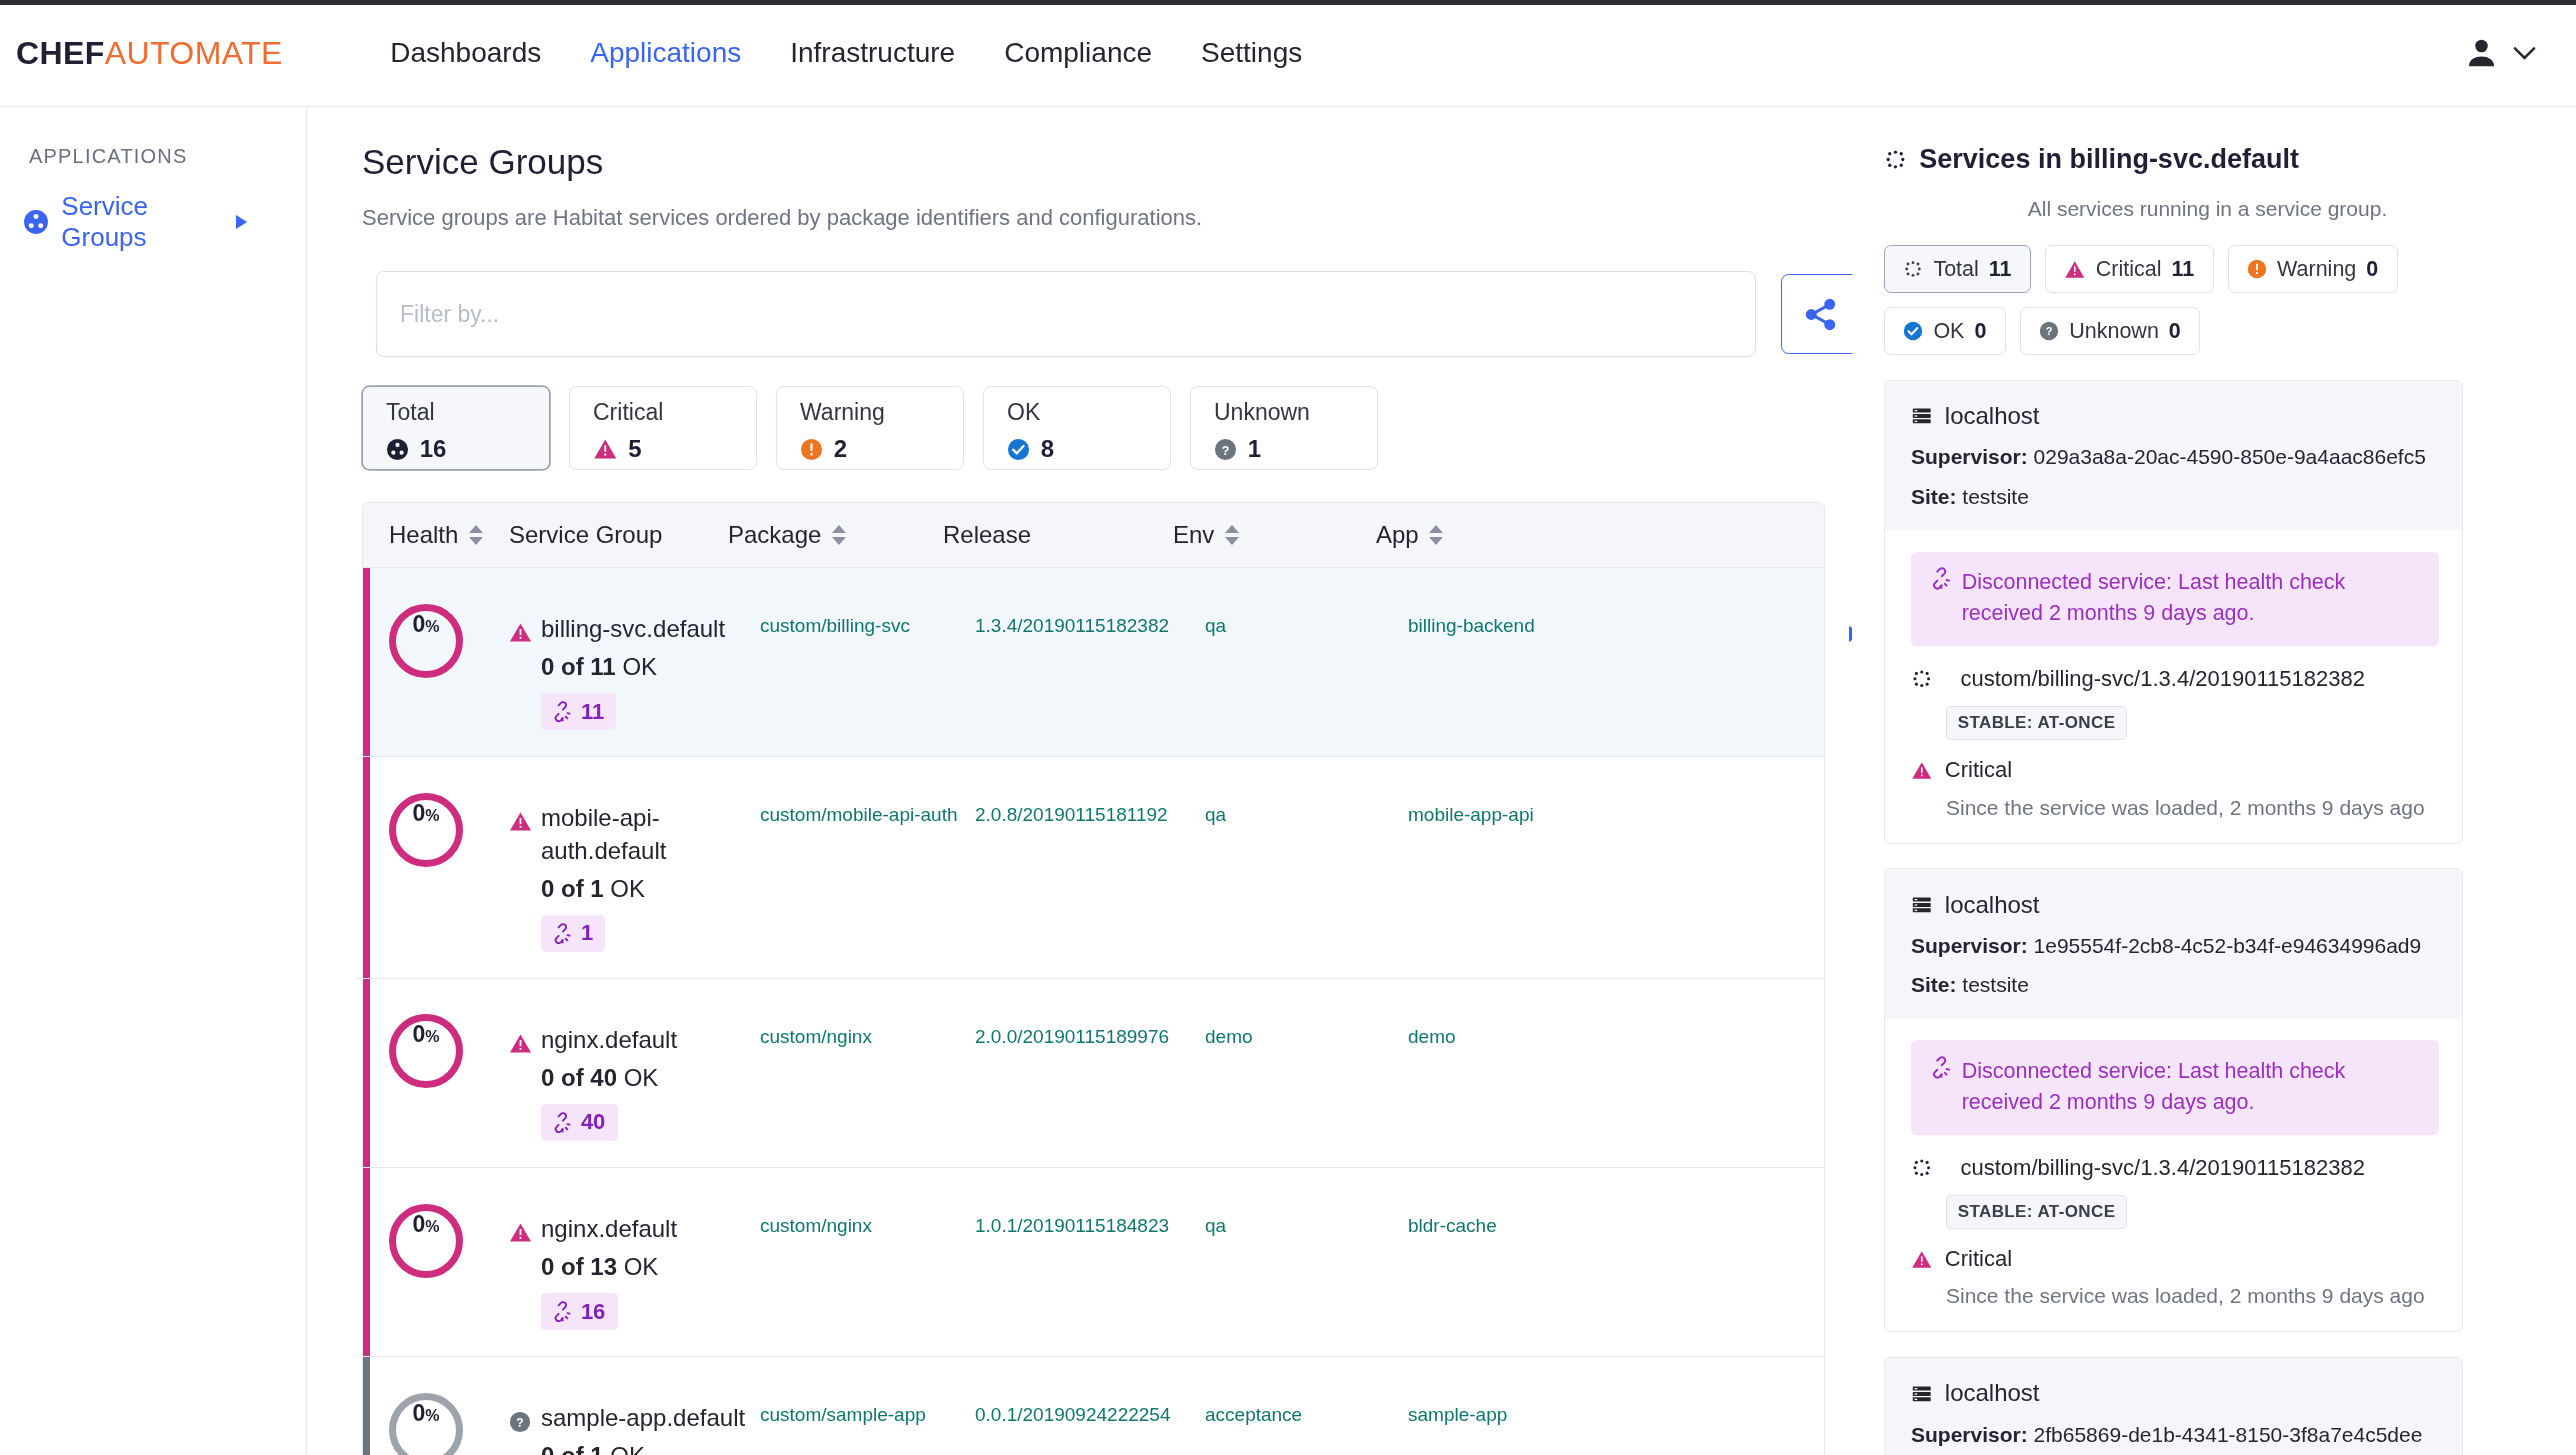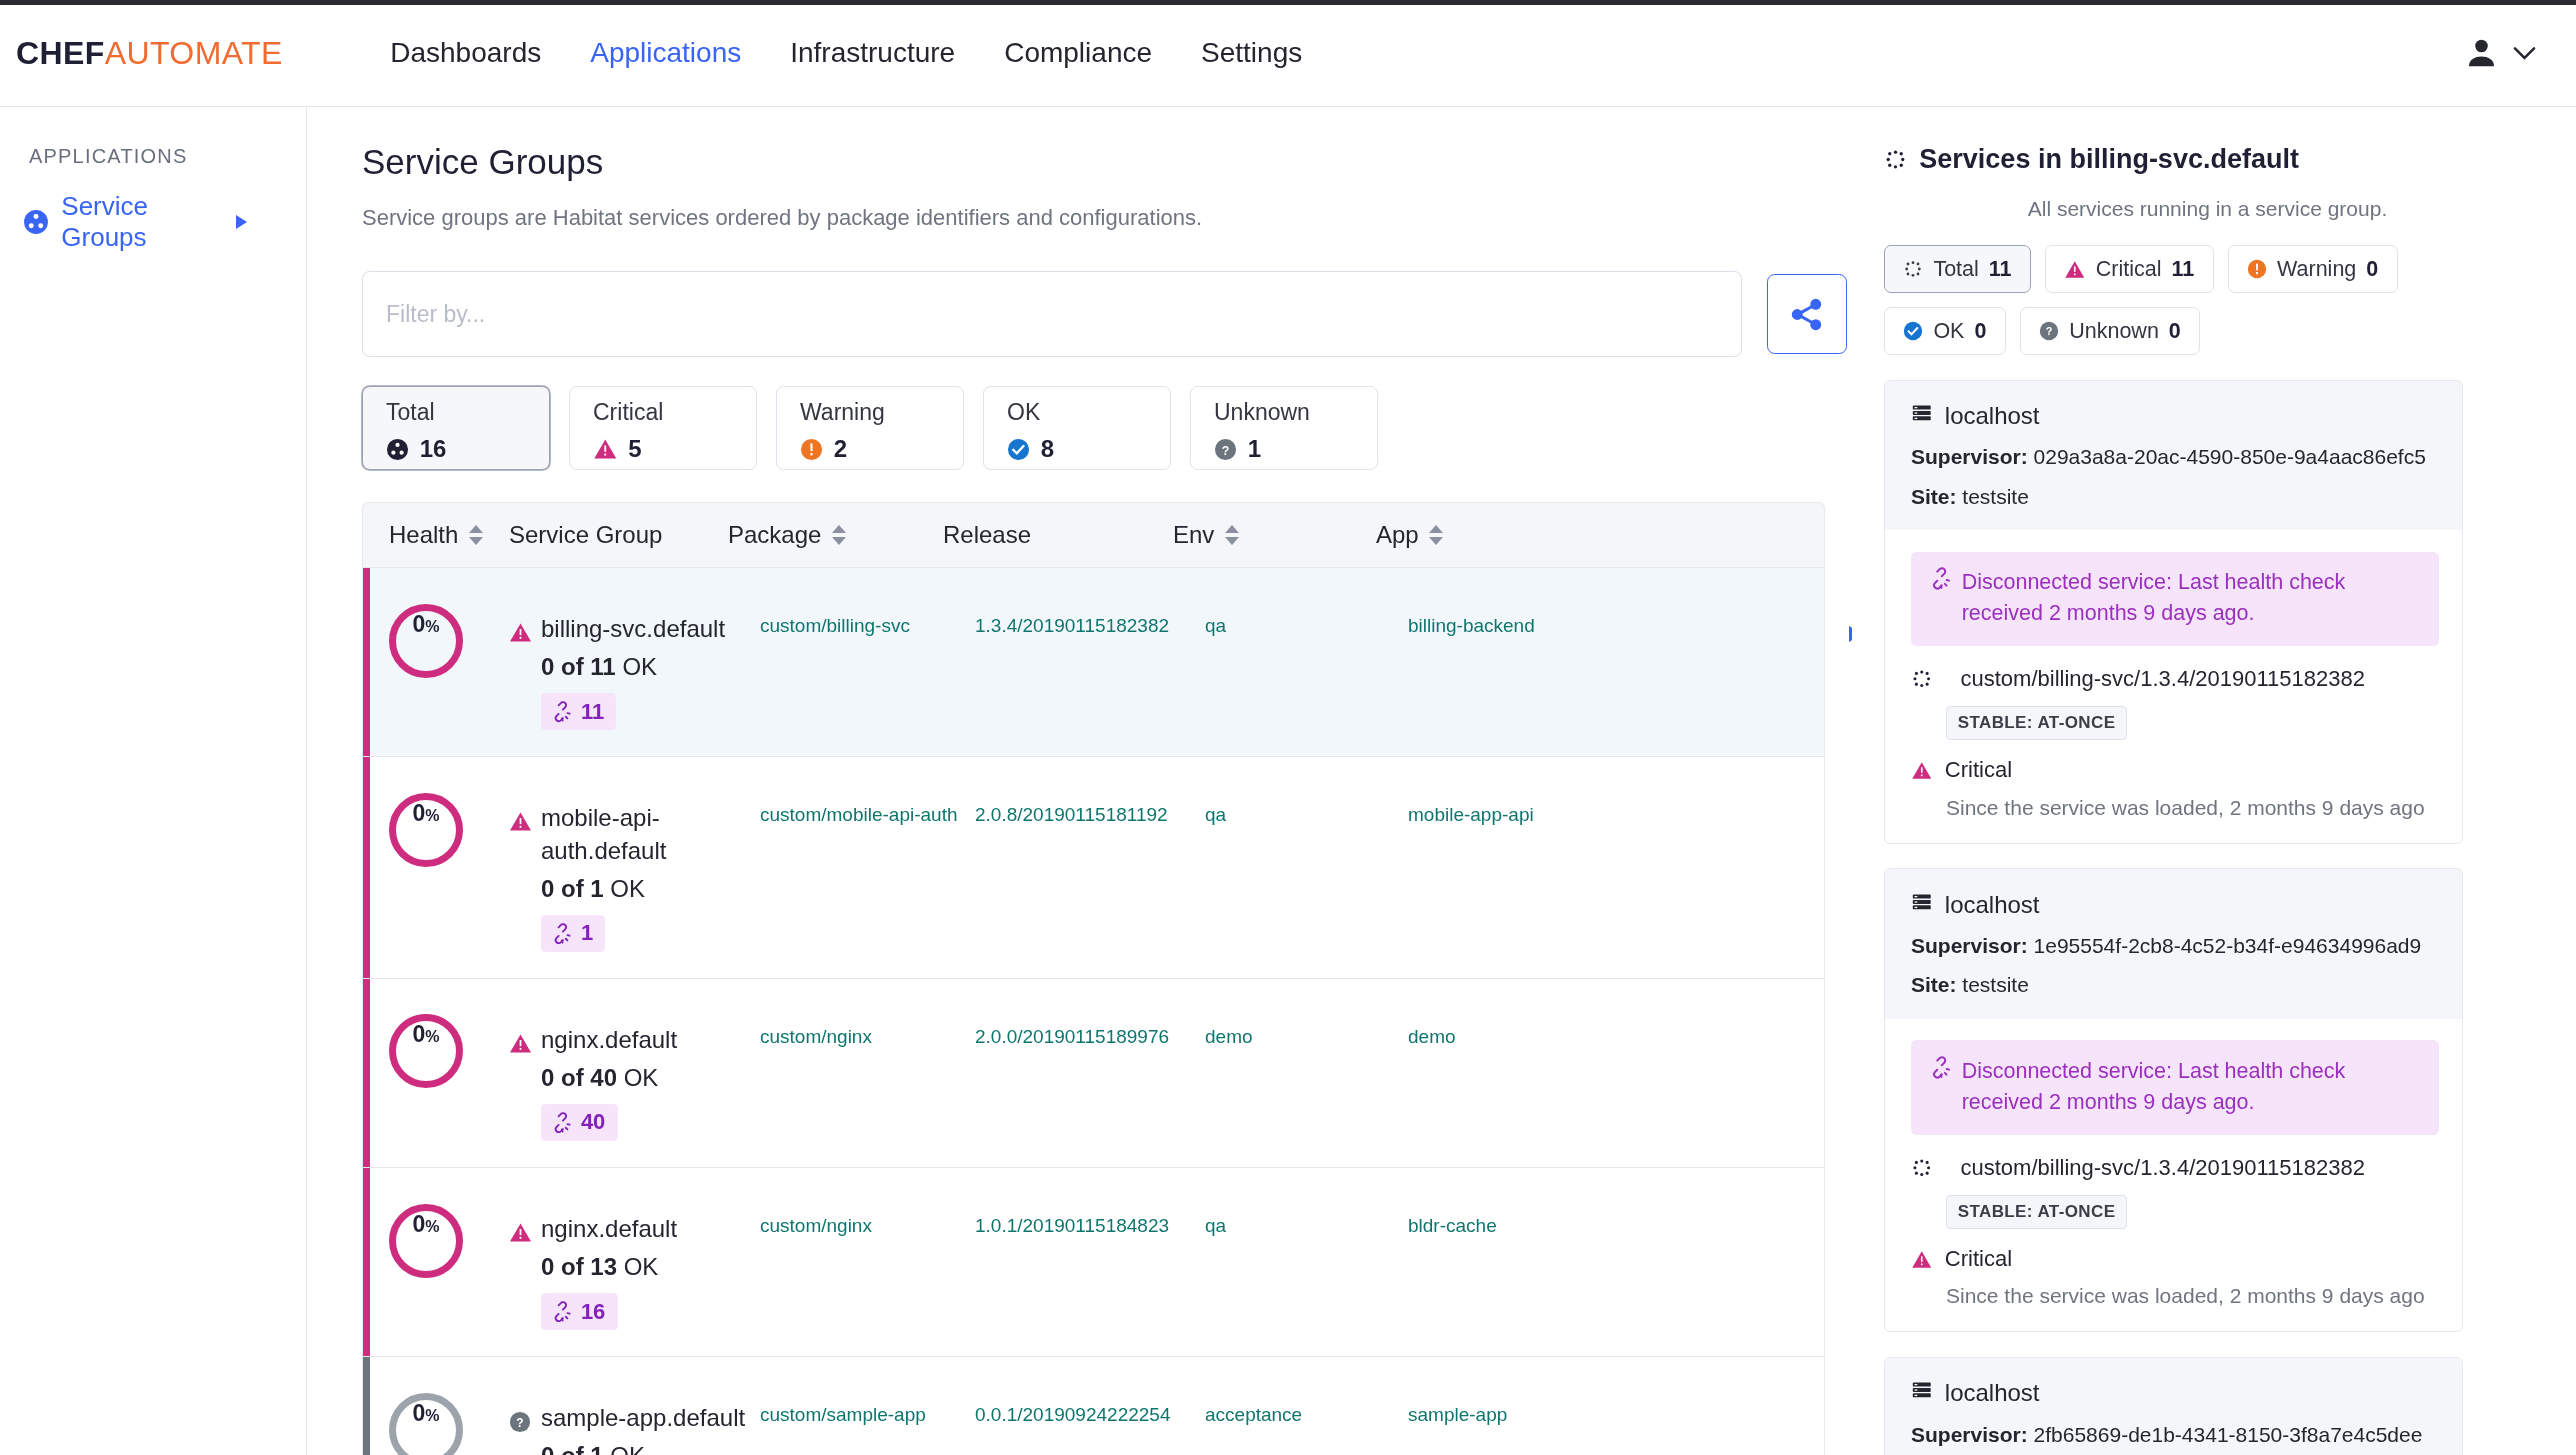--- a/index.html
+++ b/index.html
@@ -63,21 +63,21 @@
 
   
   #center {
     position: absolute; top: 107px; left: 307px; width: 1589px; height: 1348px;
     background: #fff; border-right: 0.8px solid #e6e8ee;
     overflow: hidden;
   }
   .pg-title { font-size: 35px; color: #1f2034; margin: 35px 0 0 55px; font-weight: 400; }
   .pg-sub { font-size: 22px; color: #6f7481; margin: 23px 0 0 55px; }
 
-  .filterrow { display: flex; align-items: center; margin: 40px 0 0 55px; }
+  .filterrow { display: flex; align-items: center; margin: 40px 0 0 69px; }
   #filterinput {
     width: 1380px; height: 86px; border: 0.8px solid #dcdfe8; border-radius: 7.7px;
     font-size: 23px; color: #1f2034; padding: 0 23px;
     font-family: "Liberation Sans", sans-serif; background: #fff;
   }
   #filterinput::placeholder { color: #b9bdc9; }
   #sharebtn {
     width: 80px; height: 80px; margin-left: 24.5px;
     border: 1.5px solid #3964f4; border-radius: 7.7px; background: #fff;
     display: flex; align-items: center; justify-content: center; cursor: pointer;
@@ -181,21 +181,21 @@
     height: 48px; padding: 0 18.4px; font-size: 21.5px; color: #34363f; cursor: pointer;
   }
   .pill.sel { background: #f5f7fa; border-color: #9aa3b5; }
   .pill b { font-weight: 700; color: #1f2034; }
 
   .svccard {
     margin: 24.5px 0 0 32px; width: 579px;
     border: 0.8px solid #e6e8ee; border-radius: 6.1px; background: #fff; overflow: hidden;
   }
   .svc-head { background: #f4f6f9; padding: 21.5px 0 21.5px 26px; }
-  .svc-host { display: flex; align-items: flex-start; gap: 12.3px; font-size: 24px; color: #24252e; }
+  .svc-host { display: flex; align-items: center; gap: 12.3px; font-size: 24px; color: #24252e; }
   .svc-meta { font-size: 21px; color: #24252e; margin-top: 15.3px; }
   .svc-meta b { font-weight: 700; }
   .svc-body { padding: 21.5px 23px 23px 26px; }
   .discbanner {
     background: #f6e4fa; border-radius: 5.4px; padding: 15.3px 18.4px 17px 17px;
     display: flex; gap: 10.7px; font-size: 21.5px; color: #9b2fbf; line-height: 1.45;
   }
   .pkgline {
     display: flex; align-items: center; gap: 28px;
     font-size: 22px; color: #24252e; margin-top: 20px;

